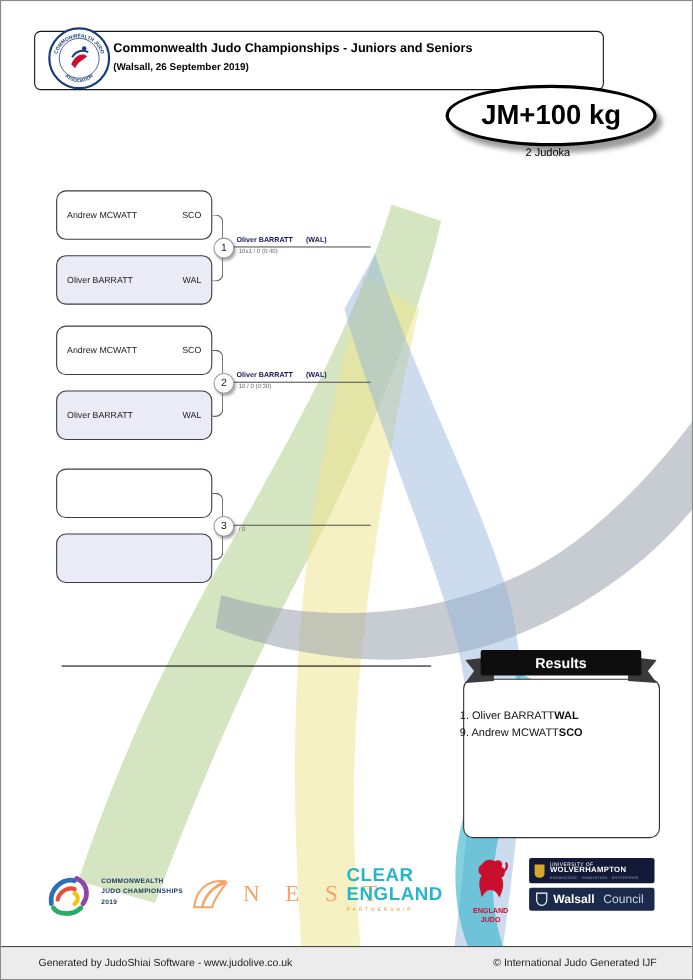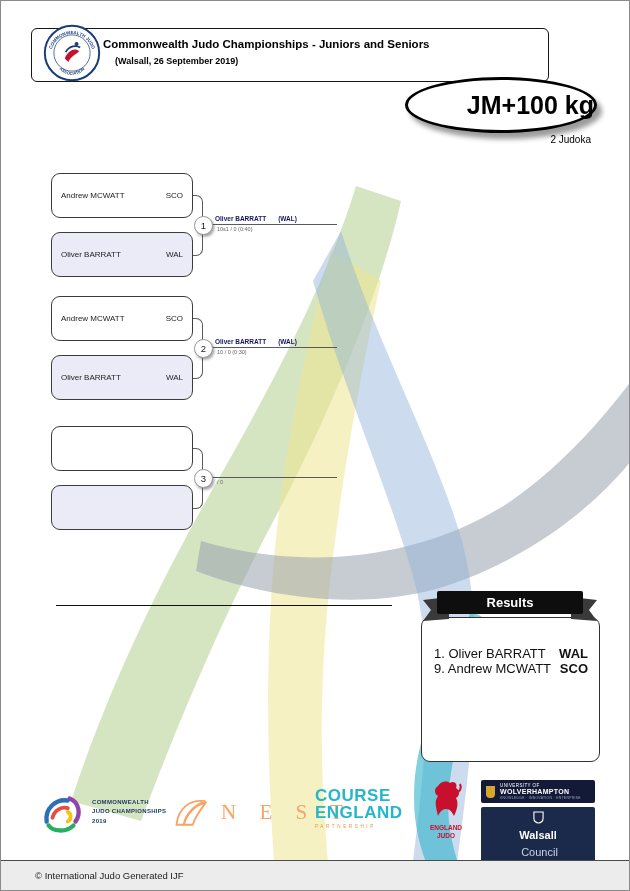--- a/index.html
+++ b/index.html
@@ -9,29 +9,29 @@
     font-family:"Liberation Sans", sans-serif; color:#111;
   }
   .swooshes { position:absolute; left:0; top:0; width:630px; height:891px; }
 
   
   .header-box { position:absolute; left:30px; top:27px; width:516px; height:52px;
     border:1.6px solid #161616; border-radius:6px; background:#fff; }
   .assoc-logo { position:absolute; left:42px; top:23px; width:58px; height:58px; }
   .header-titles { position:absolute; left:102px; top:37px; }
   .header-title { font-size:11.5px; font-weight:bold; color:#000; }
-  .header-subtitle { font-size:9px; font-weight:bold; color:#000; margin-top:6px;margin-left:12px; }
+  .header-subtitle { font-size:9px; font-weight:bold; color:#000; margin-top:6px; }
 
   
   .badge { position:absolute; left:404px; top:76px; width:186px; height:50px;
     background:#fff; border:3px solid #000; border-radius:50%;
-    box-shadow:5px 6px 5px #9c9c9c; display:flex; align-items:center; justify-content:flex-end; }
+    box-shadow:5px 6px 5px #9c9c9c; display:flex; align-items:center; justify-content:center; }
   .badge-label { font-size:25px; font-weight:bold; color:#000; }
   .judoka-count { position:absolute; left:404px; top:133px; width:186px;
-    text-align:right; font-size:10px; color:#000; }
+    text-align:center; font-size:10px; color:#000; }
 
   
   .comp-box { position:absolute; left:50px; width:142px; height:45px; box-sizing:border-box;
     border:1.2px solid #3c3c3c; border-radius:9px; background:#fff;
     display:flex; align-items:center; justify-content:space-between;
     padding:0 9px; font-size:8px; color:#1a1a1a; }
   .comp-box.blue { background:#ebebf8; }
   .elbow { position:absolute; left:192px; width:9px; height:59px;
     border:1px solid #5a5a5a; border-left:none; border-radius:0 7px 7px 0; }
   .winner-line { position:absolute; left:201px; width:135px; height:0; border-top:1px solid #5a5a5a; }
@@ -41,43 +41,43 @@
   .winner-name { position:absolute; left:214px; font-size:6.5px; font-weight:bold;
     color:#15155e; white-space:nowrap; }
   .winner-name .wc { margin-left:12px; }
   .winner-score { position:absolute; left:216px; font-size:5.5px; color:#666; white-space:nowrap; }
 
   
   .rule-line { position:absolute; left:55px; top:604px; width:336px; border-top:1.3px solid #101010; }
   .results-box { position:absolute; left:420px; top:616px; width:177px; height:143px;
     background:#fff; border:1.3px solid #333; border-radius:9px; }
   .results-ribbon { position:absolute; left:422px; top:588px; width:174px; height:34px; }
-  .results-row { position:absolute; left:433px; width:154px; display:flex;
-    justify-content:space-between; font-size:13px; color:#111; }
+  .results-row { position:absolute; left:417px; width:154px; display:flex;
+    font-size:10px; color:#111; }
   .results-row .ctry { font-weight:bold; }
 
   
   .sponsors { position:absolute; left:0; top:773px; width:548px; height:88px; }
   .sp-cjc { position:absolute; left:38px; top:15px; display:flex; align-items:center; gap:7px; }
   .cjc-text { font-size:6px; font-weight:bold; color:#17355e; line-height:1.6; letter-spacing:.3px; }
   .sp-nest { position:absolute; left:170px; top:18px; display:flex; align-items:center; gap:10px; }
   .nest-text { font-size:21px; letter-spacing:9px; color:#f7a466; font-family:"Liberation Serif", serif; }
   .sp-cc { position:absolute; left:314px; top:14px; }
   .cc-line { font-size:17px; font-weight:bold; color:#25b6c9; line-height:.98; letter-spacing:.5px; }
   .cc-sub { font-size:4.6px; letter-spacing:2.6px; color:#e59a3c; margin-top:3px; }
   .sp-ej { position:absolute; left:416px; top:2px; width:58px; text-align:center; }
   .ej-text { font-size:6.5px; font-weight:bold; color:#c8102e; line-height:1.25; }
   .sp-wlv { position:absolute; left:480px; top:6px; width:114px; }
   .wlv-box { background:#121a38; border-radius:2px; padding:3px 5px; display:flex; align-items:center; gap:5px; }
   .wlv-shield { width:9px; height:12px; background:#d4a72c; border-radius:0 0 4px 4px; flex:none; }
   .wlv-l1 { font-size:4.5px; color:#fff; letter-spacing:.4px; }
   .wlv-l2 { font-size:7px; font-weight:bold; color:#fff; letter-spacing:.3px; }
   .wlv-l3 { font-size:3.4px; color:#9aa7c7; margin-top:1px; letter-spacing:.3px; }
   .walsall-box { margin-top:4px; background:#1b2a4a; border-radius:2px; padding:4px 6px;
-    display:flex; align-items:center; gap:5px;flex-direction:column; }
+    display:flex; align-items:center; gap:5px; }
   .walsall-name { font-size:11px; font-weight:bold; color:#fff; }
   .walsall-suffix { font-size:11px; color:#c9d2e4; margin-left:3px; }
 
   
   .footer { position:absolute; left:0; bottom:0; width:630px; height:30px; box-sizing:border-box;
     background:#ececec; border-top:1px solid #4a4a4a; display:flex; align-items:center;
     justify-content:space-between; padding:0 34px; font-size:9.5px; color:#1c1c1c; }
 </style>
 </head>
 <body>
@@ -201,21 +201,21 @@
 
     <div class="sp-nest">
       <svg width="40" height="40" viewBox="0 0 44 44">
         <path d="M6,36 C8,18 20,8 38,10 C26,14 16,24 14,36 Z" fill="none" stroke="#f7a466" stroke-width="2"></path>
         <path d="M14,36 C18,22 28,14 38,12 C32,20 26,28 24,36 Z" fill="none" stroke="#f7a466" stroke-width="2"></path>
       </svg>
       <span class="nest-text">N E S T</span>
     </div>
 
     <div class="sp-cc">
-      <div class="cc-line">COURSE</div>
+      <div class="cc-line">CLEAR</div>
       <div class="cc-line">ENGLAND</div>
       <div class="cc-sub">PARTNERSHIP</div>
     </div>
 
     <div class="sp-ej">
       <svg width="46" height="44" viewBox="0 0 40 44">
         <path d="M12,40 C10,30 8,26 12,20 C8,18 8,12 12,10 C14,6 20,4 24,7 C28,4 32,8 30,12 C34,14 34,20 30,22 C33,27 31,34 28,40 C26,36 24,33 20,33 C16,33 14,36 12,40 Z" fill="#c8102e"></path>
         <path d="M29,18 C34,16 36,12 34,8" stroke="#c8102e" stroke-width="2" fill="none"></path>
       </svg>
       <div class="ej-text">
@@ -238,16 +238,17 @@
           <path d="M1,1 H11 V8 C11,11 8.5,13 6,13 C3.5,13 1,11 1,8 Z" fill="none" stroke="#fff" stroke-width="1.2"></path>
         </svg>
         <span class="walsall-name">Walsall</span>
         <span class="walsall-suffix">Council</span>
       </div>
     </div>
 
   </div>
 
   <div class="footer">
+    <span>Generated by JudoShiai Software - www.judolive.co.uk</span>
     <span>© International Judo Generated IJF</span>
   </div>
 
 </div>
 
 </body></html>

